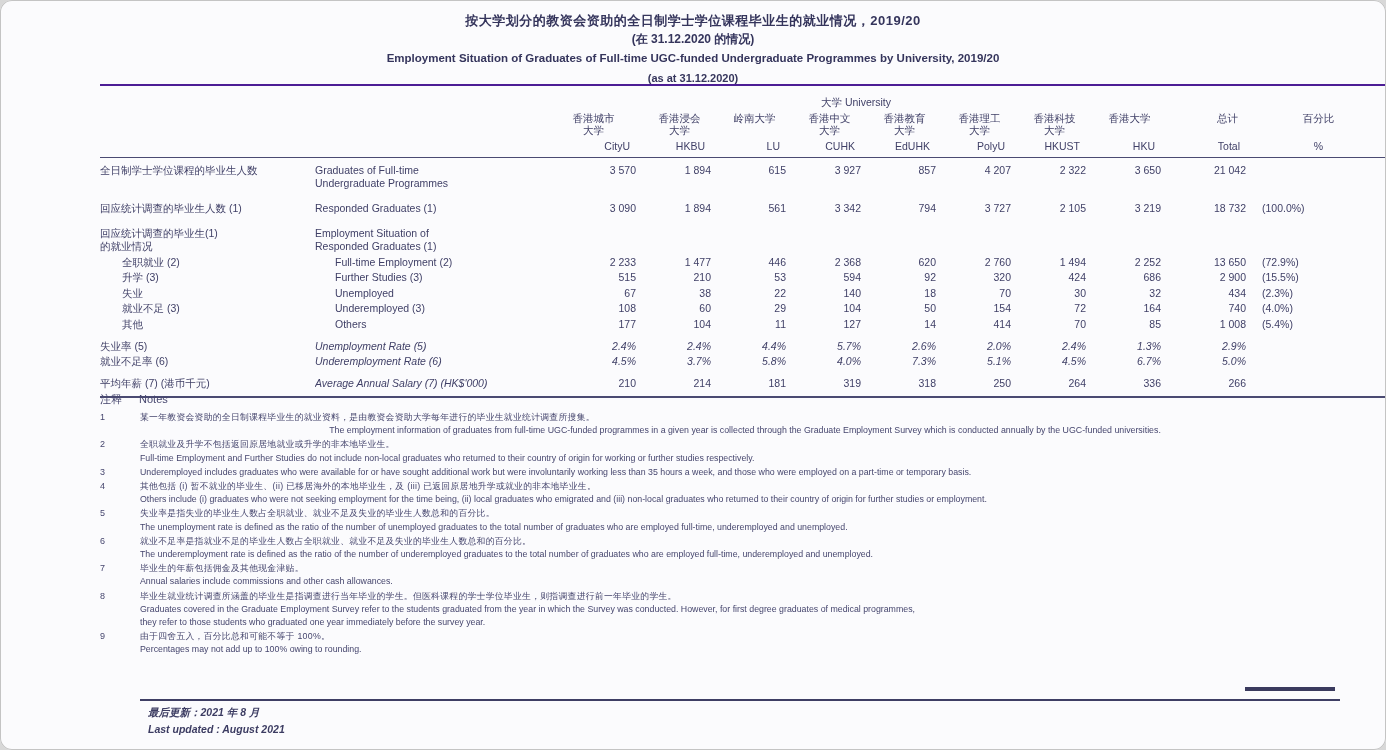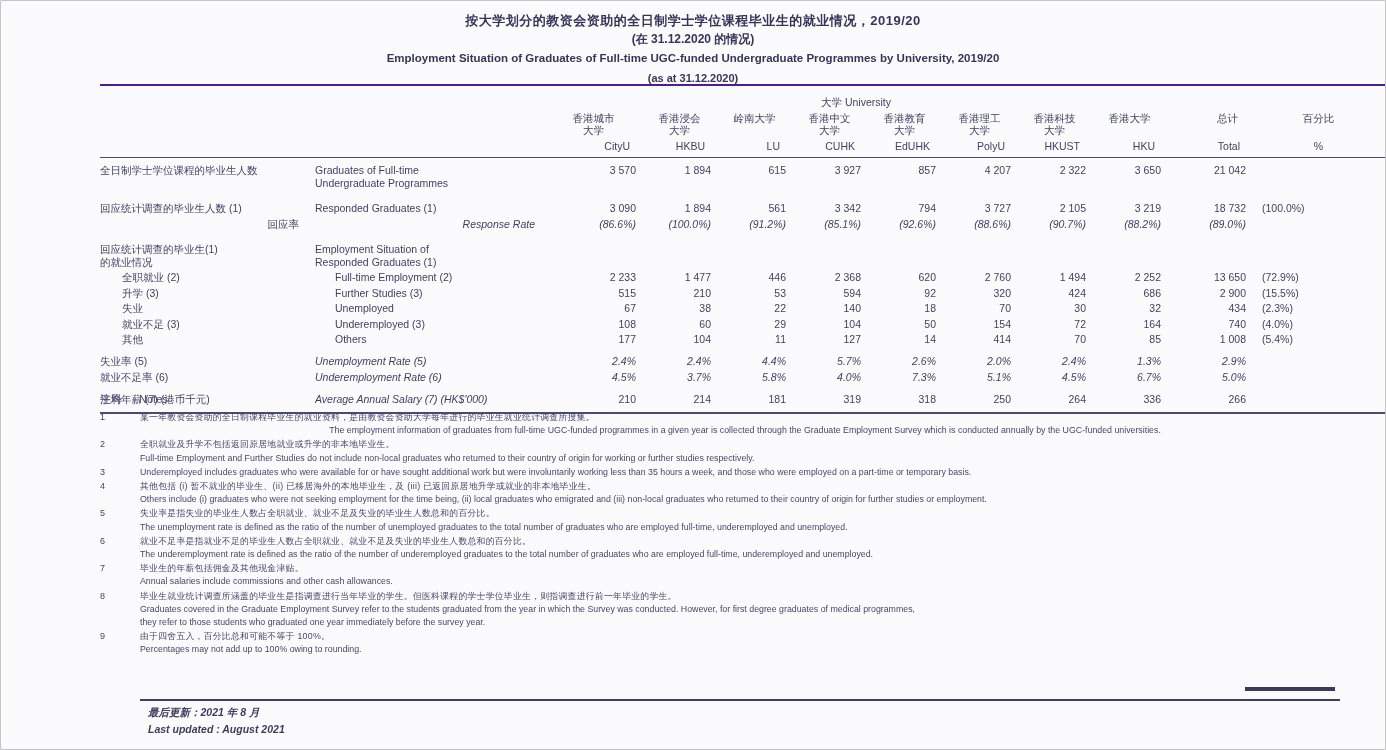--- a/index.html
+++ b/index.html
@@ -1,18 +1,18 @@
 <!DOCTYPE html>
 <html><head>
 <meta charset="utf-8">
 <style>
   html,body { margin:0; padding:0; background:#d8d8d8; font-family:"Liberation Sans", sans-serif; }
   .page {
     position:relative; width:1386px; height:750px; margin:0 auto;
-    background:#fbfbfd; border-radius:2px; overflow:hidden;
+    background:#fbfbfd; border-radius:12px; overflow:hidden;
     color:#3c3c62; box-shadow:0 0 0 1px #c4c4c4 inset;
   }
   
   .titles { position:absolute; top:12px; left:0; width:100%; text-align:center; font-weight:bold; color:#35355c; }
   .t-zh  { font-size:13px; letter-spacing:.5px; }
   .t-zh2 { font-size:12px; margin-top:1px; }
   .t-en  { font-size:11.5px; margin-top:4px; }
   .t-en2 { font-size:11px;  margin-top:8px; }
   
   .table-wrap { position:absolute; top:84px; left:100px; }
@@ -172,38 +172,20 @@
             <td class="val">1 894</td>
             <td class="val">561</td>
             <td class="val">3 342</td>
             <td class="val">794</td>
             <td class="val">3 727</td>
             <td class="val">2 105</td>
             <td class="val">3 219</td>
             <td class="val total">18 732</td>
             <td class="pct">(100.0%)</td>
           </tr>
-          <tr class="label-right italic-en italic-val">
-            <td class="zh-l">
-              <span class="lbl-line">回应率</span>
-            </td>
-            <td class="en-l">
-              <span class="lbl-line">Response Rate</span>
-            </td>
-            <td class="val">(86.6%)</td>
-            <td class="val">(100.0%)</td>
-            <td class="val">(91.2%)</td>
-            <td class="val">(85.1%)</td>
-            <td class="val">(92.6%)</td>
-            <td class="val">(88.6%)</td>
-            <td class="val">(90.7%)</td>
-            <td class="val">(88.2%)</td>
-            <td class="val total">(89.0%)</td>
-            <td class="pct"></td>
-          </tr>
           <tr class="gap-md">
             <td class="zh-l">
               <span class="lbl-line">回应统计调查的毕业生(1)</span>
               <span class="lbl-line">的就业情况</span>
             </td>
             <td class="en-l">
               <span class="lbl-line">Employment Situation of</span>
               <span class="lbl-line">Responded Graduates (1)</span>
             </td>
             <td class="val"></td>

